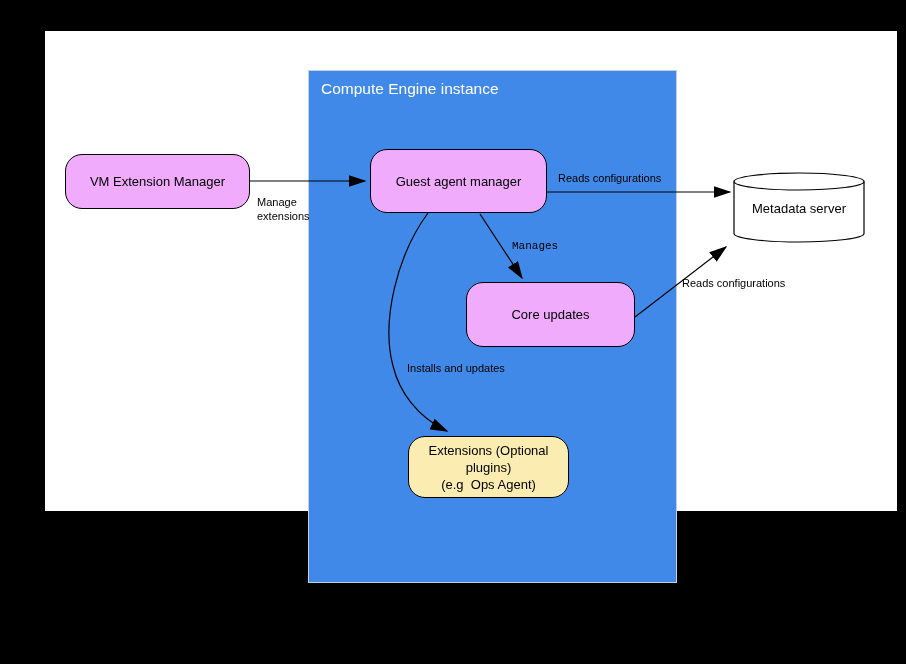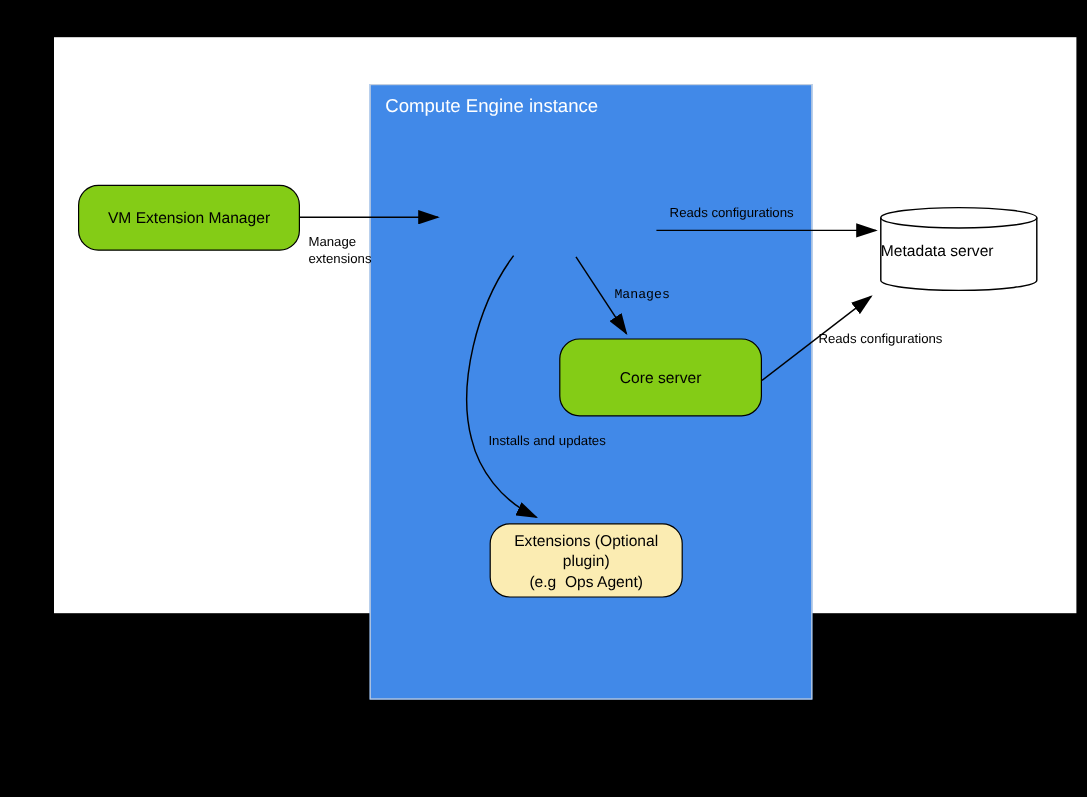--- a/index.html
+++ b/index.html
@@ -44,38 +44,38 @@
     position: absolute;
     border: 1.3px solid #000;
     border-radius: 17px;
     box-sizing: border-box;
     display: flex;
     align-items: center;
     justify-content: center;
     text-align: center;
     font-size: 13px;
     line-height: 17px;
-    background: #84cc16;
+    background: #f0abfc;
     z-index: 2;
   }
   .node.yellow { background: #FBECB2; }
   .node-vm   { left: 20px;  top: 123px; width: 185px; height: 55px; }
   .node-gam  { left: 325px; top: 118px; width: 177px; height: 64px; }
   .node-core { left: 421px; top: 251px; width: 169px; height: 65px; }
   .node-ext  { left: 363px; top: 405px; width: 161px; height: 62px; flex-direction: column; }
   .node-ext .sub { white-space: pre; }
   .overlay {
     position: absolute; left: 0; top: 0;
     z-index: 3;
     pointer-events: none;
   }
   .metadata-label {
     position: absolute; left: 689px; top: 147px;
     width: 130px; height: 60px;
-    display: flex; align-items: center; justify-content: flex-start;
+    display: flex; align-items: center; justify-content: center;
     font-size: 13px;
     z-index: 4;
   }
   .edge-label {
     position: absolute;
     font-size: 11px;
     line-height: 13.5px;
     white-space: nowrap;
     z-index: 4;
   }
@@ -92,27 +92,30 @@
 
   <div class="container-blue">
     <div class="title">Compute Engine instance</div>
   </div>
 
 
   <div class="node node-vm">
     <span>VM Extension Manager</span>
   </div>
 
+  <div class="node node-gam">
+    <span>Guest agent manager</span>
+  </div>
 
   <div class="node node-core">
-    <span>Core server</span>
+    <span>Core updates</span>
   </div>
 
   <div class="node yellow node-ext">
-    <span>Extensions (Optional plugin)</span>
+    <span>Extensions (Optional plugins)</span>
     <span class="sub">(e.g  Ops Agent)</span>
   </div>
 
   <div class="metadata-label">
     <span>Metadata server</span>
   </div>
 
   <svg class="overlay" width="852" height="628" viewBox="0 0 852 628">
     <defs>
       <marker id="arrow" viewBox="0 0 12 8" refX="11" refY="4" markerWidth="15" markerHeight="10" orient="auto-start-reverse">

